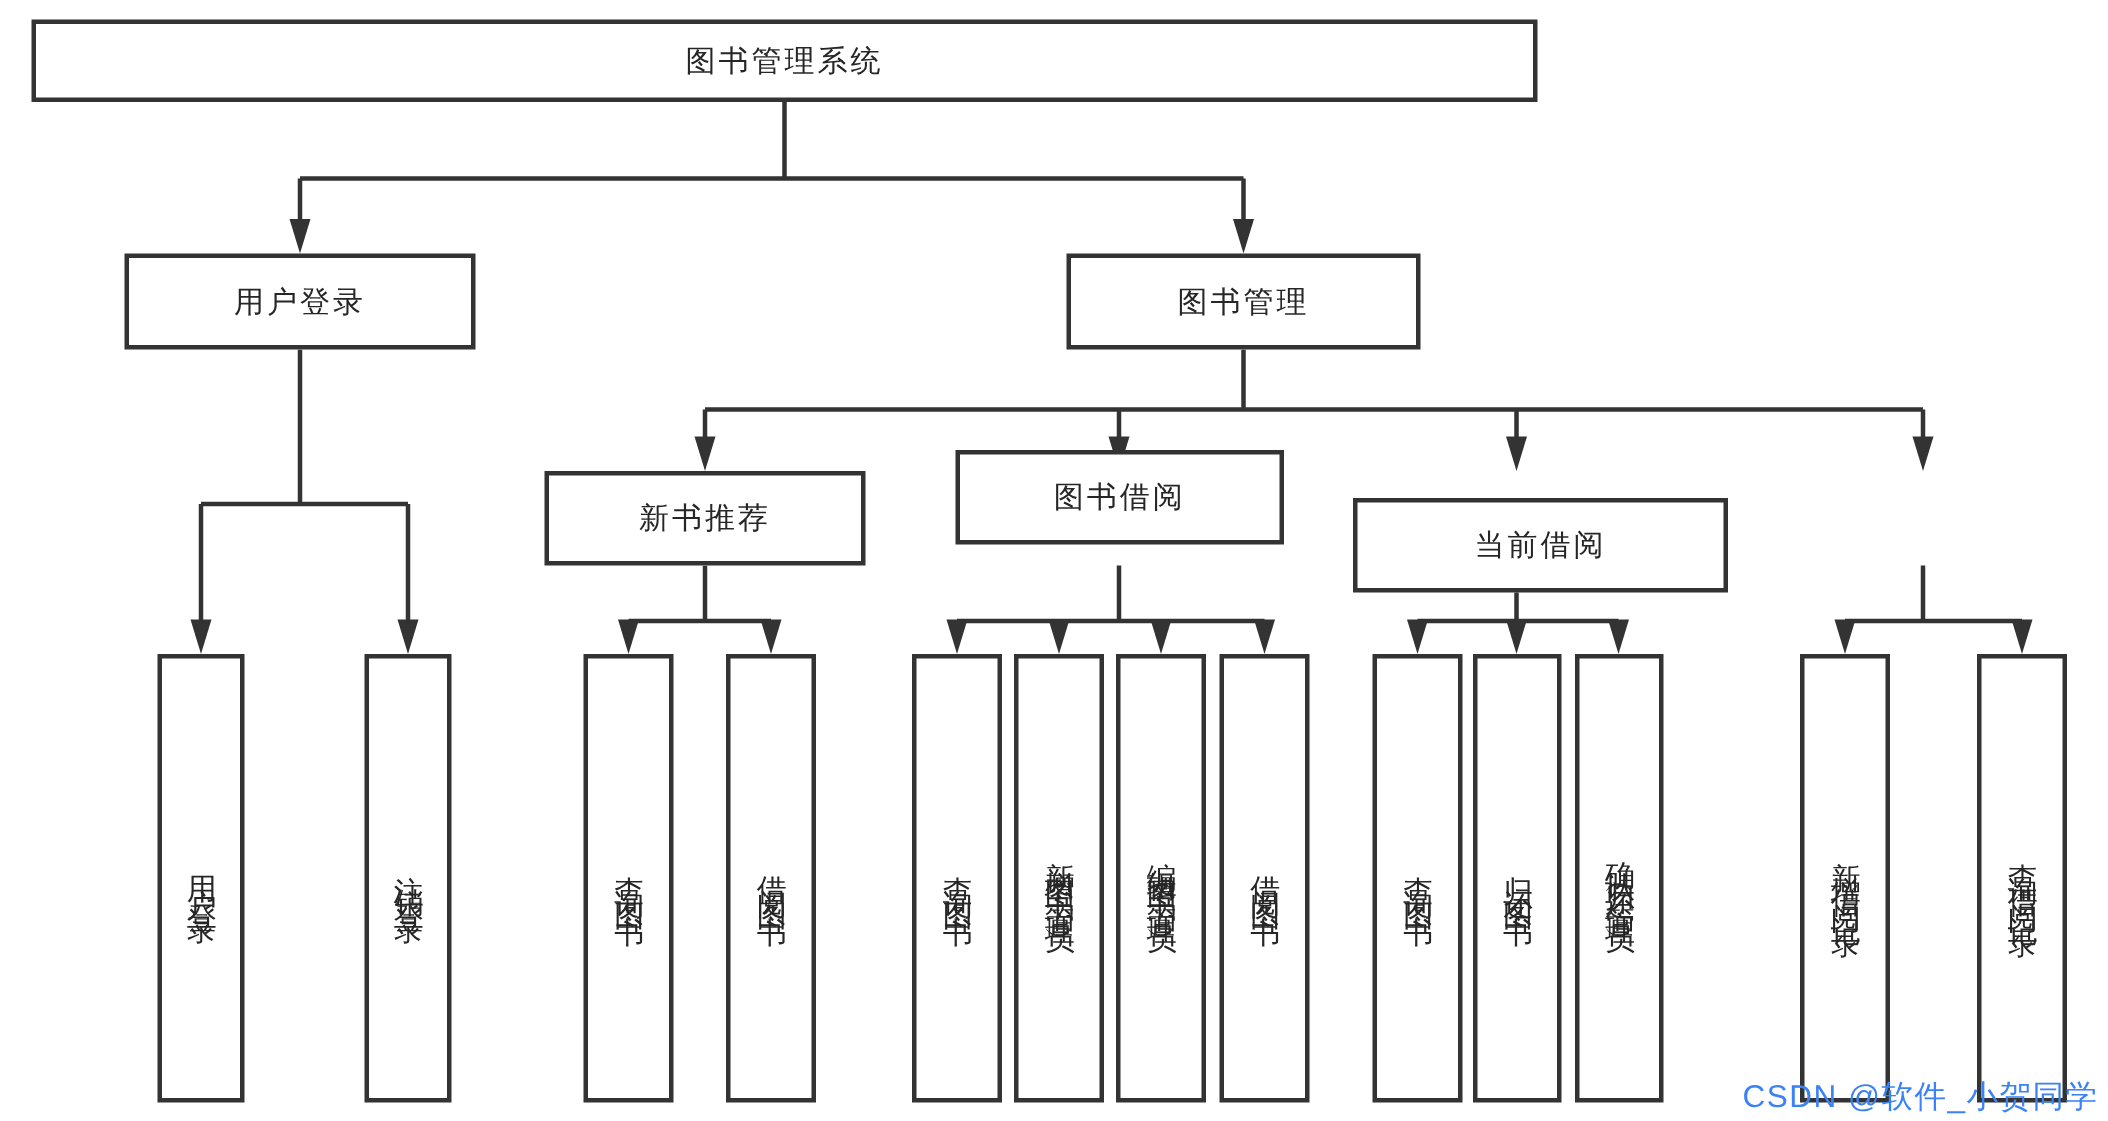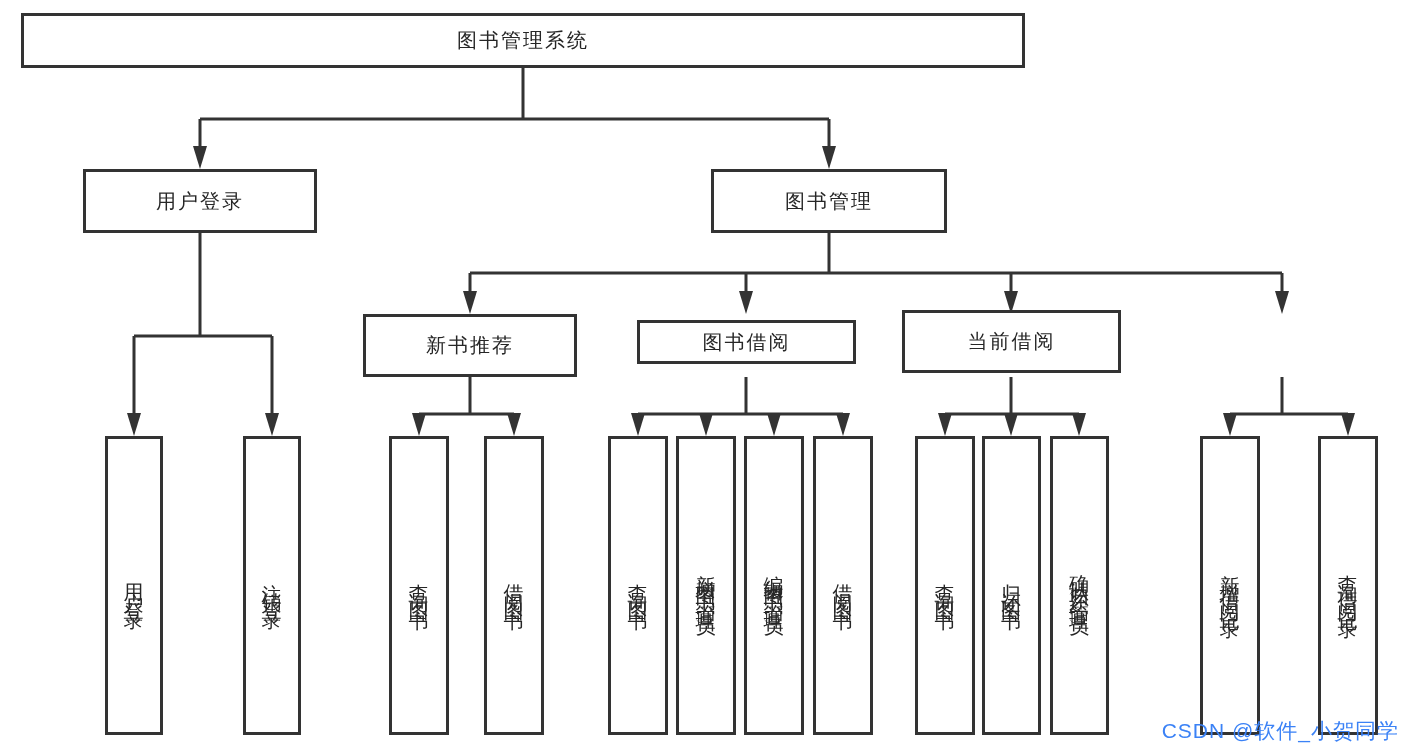--- a/index.html
+++ b/index.html
@@ -91,22 +91,22 @@
       <polygon points="1341,413 1355,413 1348,436"></polygon>
     </g>
   </svg>
 
   <div class="node" style="left:21px; top:13px; width:1004px; height:55px;text-align:center;">图书管理系统</div>
 
   <div class="node" style="left:83px; top:169px; width:234px; height:64px;">用户登录</div>
   <div class="node" style="left:711px; top:169px; width:236px; height:64px;">图书管理</div>
 
   <div class="node" style="left:363px; top:314px; width:214px; height:63px;">新书推荐</div>
-  <div class="node" style="left:637px; top:320px; width:219px; height:44px;">图书借阅</div>
-  <div class="node" style="left:902px; top:310px; width:219px; height:63px;text-align:center;">当前借阅</div>
+  <div class="node" style="left:637px; top:300px; width:219px; height:63px;">图书借阅</div>
+  <div class="node" style="left:902px; top:332px; width:250px; height:63px;text-align:center;">当前借阅</div>
 
   <div class="node leaf" style="left:105px; top:436px; width:58px; height:299px;">用户登录</div>
   <div class="node leaf" style="left:243px; top:436px; width:58px; height:299px;">注销登录</div>
 
   <div class="node leaf" style="left:389px; top:436px; width:60px; height:299px;">查询图书</div>
   <div class="node leaf" style="left:484px; top:436px; width:60px; height:299px;">借阅图书</div>
 
   <div class="node leaf" style="left:608px; top:436px; width:60px; height:299px;">查询图书</div>
   <div class="node leaf long" style="left:676px; top:436px; width:60px; height:299px;">新增图书（管理员）</div>
   <div class="node leaf long" style="left:744px; top:436px; width:60px; height:299px;">编辑图书（管理员）</div>

